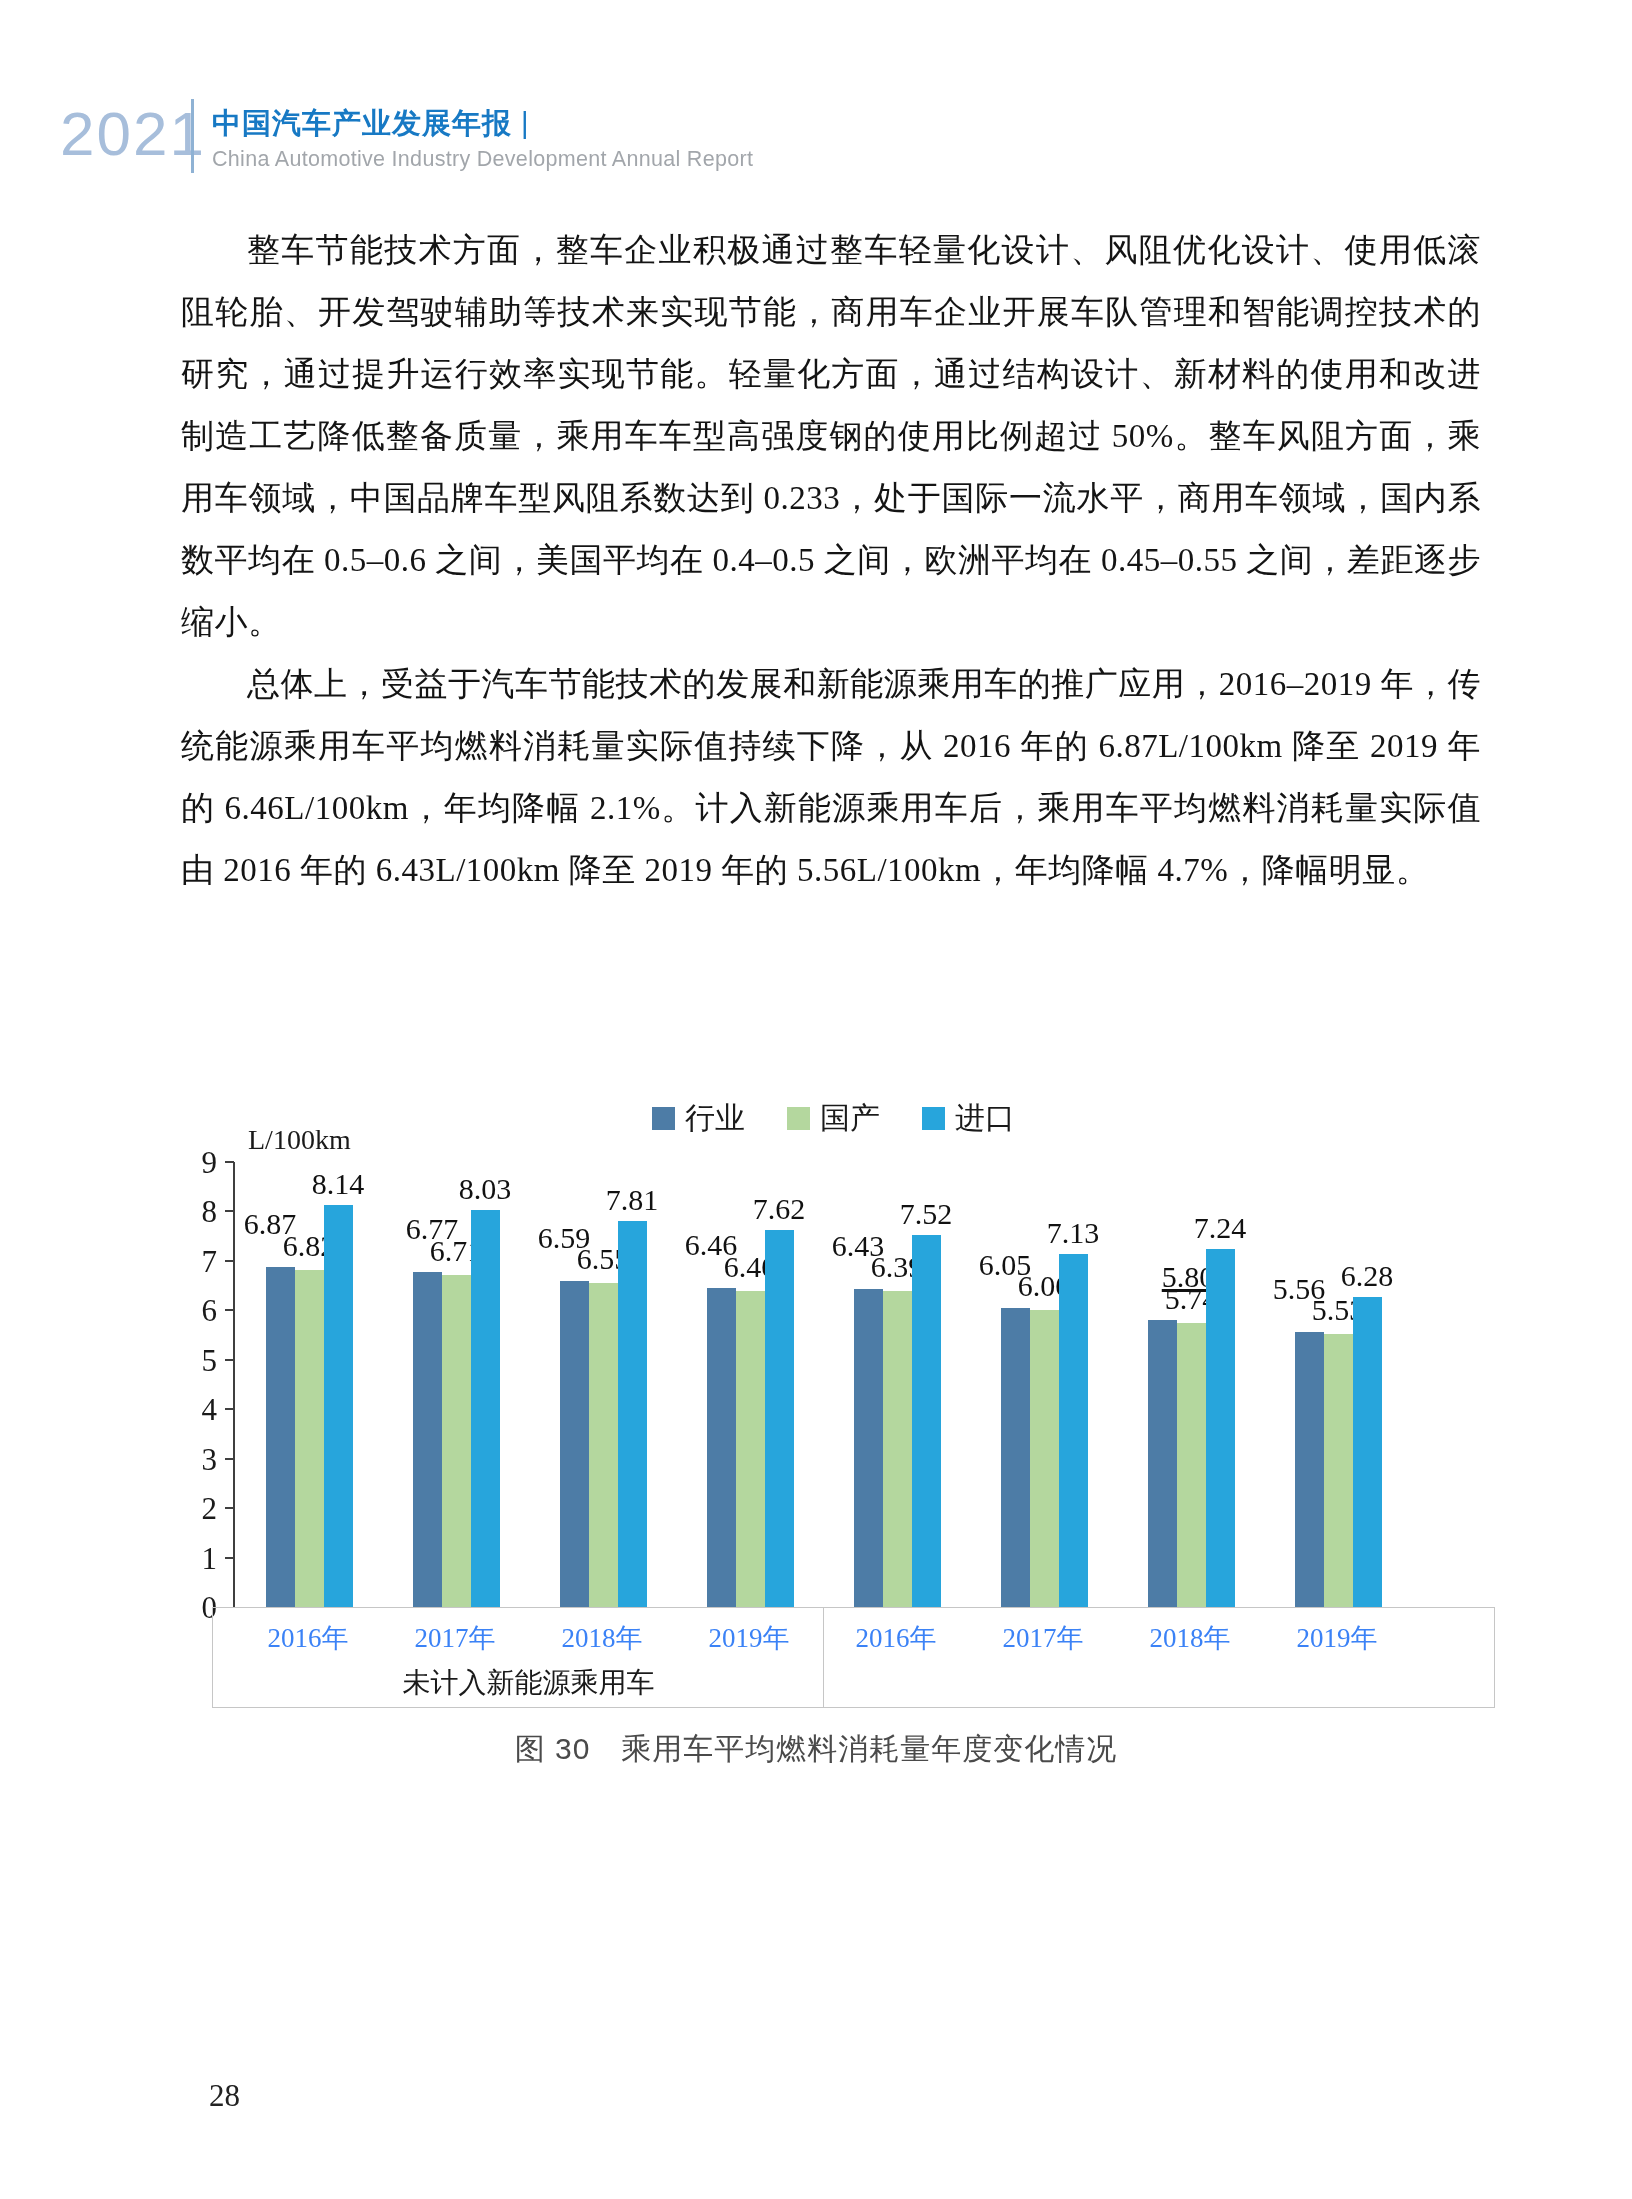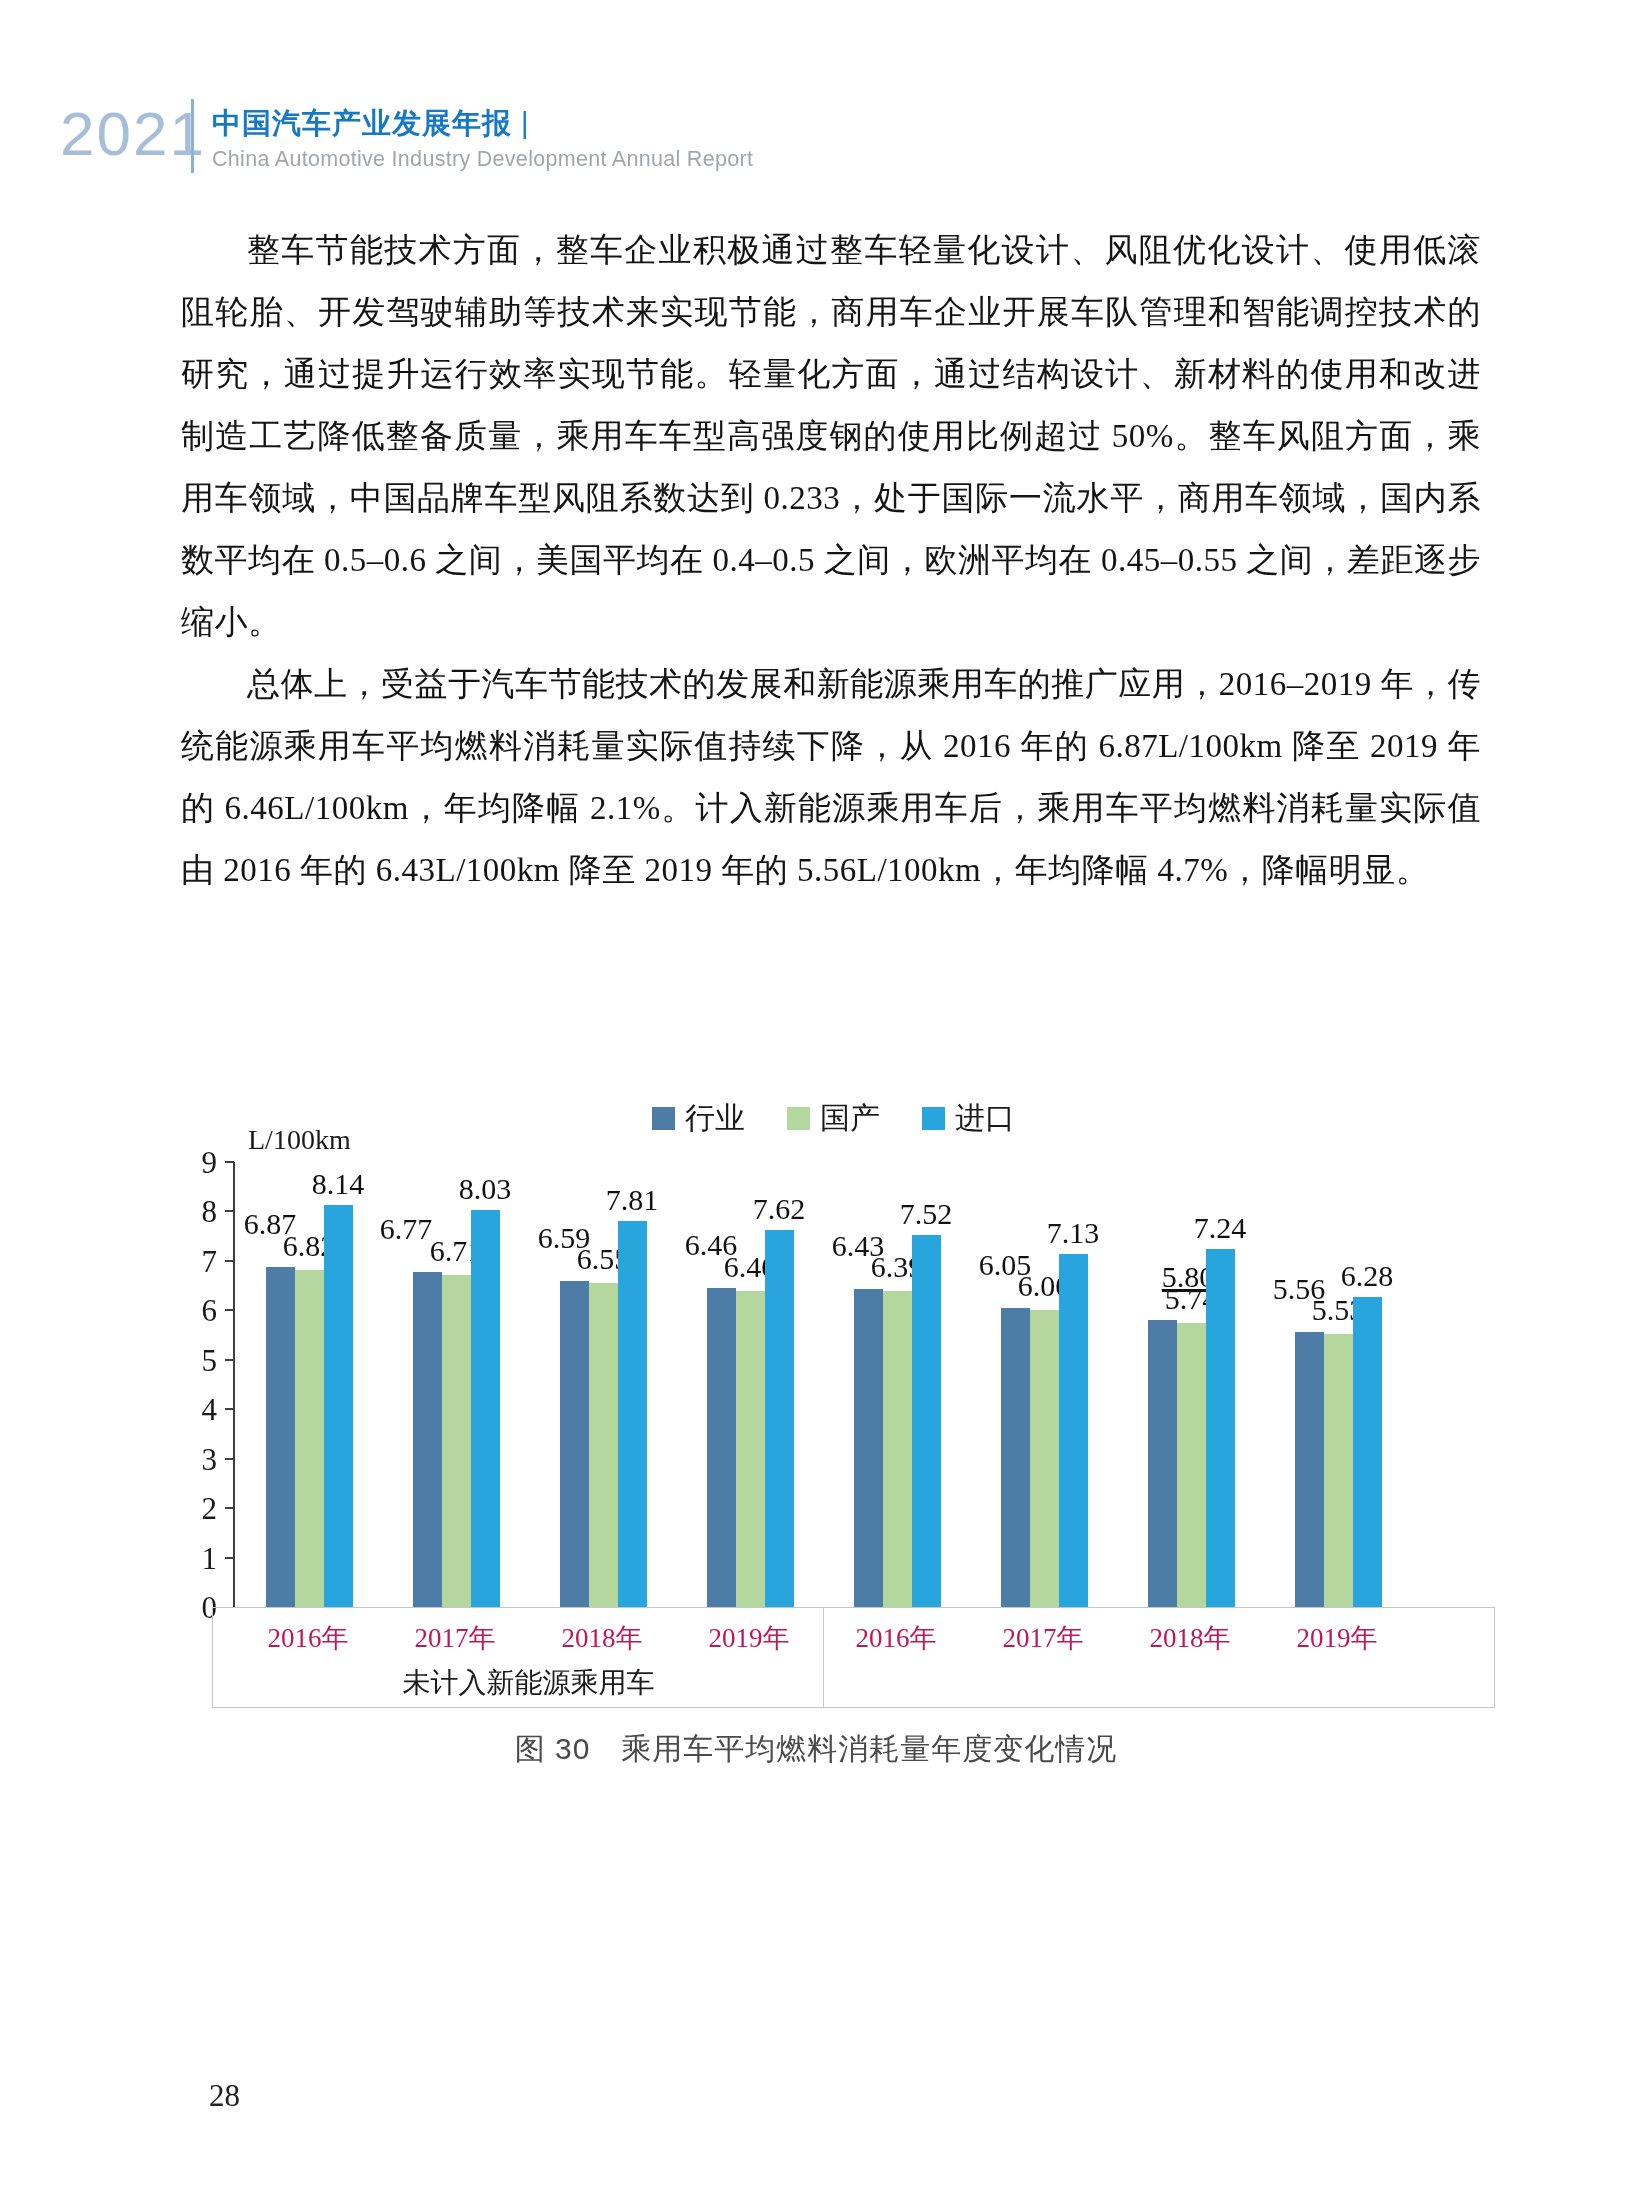--- a/index.html
+++ b/index.html
@@ -32,21 +32,21 @@
         border-left:2.5px solid #3f3f3f;}
   .ytick{position:absolute;left:-10px;width:9px;height:2px;background:#3f3f3f;}
   .ylab{position:absolute;left:-82px;width:64px;text-align:right;font-size:31px;color:#1a1a1a;}
   .bar{position:absolute;bottom:0;}
   .bar-label{position:absolute;width:86px;text-align:center;font-size:30px;color:#111;
              white-space:nowrap;}
 
   .xaxis-box{position:absolute;left:212px;top:1607px;width:1281px;height:99px;
              border:1px solid #c6c6c6;}
   .xaxis-divider{position:absolute;top:0;width:1px;height:100%;background:#c6c6c6;}
-  .year-label{position:absolute;top:12px;width:150px;text-align:center;font-size:27px;color:#be185d;}
+  .year-label{position:absolute;top:12px;width:150px;text-align:center;font-size:27px;color:#3b82f6;}
   .section-label{position:absolute;top:56px;width:440px;text-align:center;font-size:28px;color:#1a1a1a;}
 
   .caption{position:absolute;left:0;top:1729px;width:1632px;text-align:center;
            font-family:"Liberation Sans",sans-serif;font-size:30px;font-weight:400;color:#4a4a4a;
            letter-spacing:1px;}
   .pagenum{position:absolute;left:193px;top:2078px;font-size:31px;color:#222;margin-left:16px;}
 </style>
 </head>
 <body>
 
@@ -99,21 +99,21 @@
       <div class="ylab" style="bottom: 376.556px;">8</div>
       <div class="ytick" style="bottom: 444px;"></div>
       <div class="ylab" style="bottom: 426px;">9</div>
       <div class="bar" style="left: 30.5px; width: 29px; height: 339.683px; background: rgb(77, 124, 166);"></div>
       <div class="bar-label" style="left: -8px; bottom: 365.683px;">6.87</div>
       <div class="bar" style="left: 59.5px; width: 29px; height: 337.211px; background: rgb(180, 215, 158);"></div>
       <div class="bar-label" style="left: 31px; bottom: 344.211px;">6.82</div>
       <div class="bar" style="left: 88.5px; width: 29px; height: 402.478px; background: rgb(39, 165, 220);"></div>
       <div class="bar-label" style="left: 60px; bottom: 406.478px;">8.14</div>
       <div class="bar" style="left: 177.5px; width: 29px; height: 334.739px; background: rgb(77, 124, 166);"></div>
-      <div class="bar-label" style="left: 128px; bottom: 360.739px;">6.77</div>
+      <div class="bar-label" style="left: 154px; bottom: 360.739px;">6.77</div>
       <div class="bar" style="left: 206.5px; width: 29px; height: 331.772px; background: rgb(180, 215, 158);"></div>
       <div class="bar-label" style="left: 178px; bottom: 338.772px;">6.71</div>
       <div class="bar" style="left: 235.5px; width: 29px; height: 397.039px; background: rgb(39, 165, 220);"></div>
       <div class="bar-label" style="left: 207px; bottom: 401.039px;">8.03</div>
       <div class="bar" style="left: 324.5px; width: 29px; height: 325.839px; background: rgb(77, 124, 166);"></div>
       <div class="bar-label" style="left: 286px; bottom: 351.839px;">6.59</div>
       <div class="bar" style="left: 353.5px; width: 29px; height: 323.861px; background: rgb(180, 215, 158);"></div>
       <div class="bar-label" style="left: 325px; bottom: 330.861px;">6.55</div>
       <div class="bar" style="left: 382.5px; width: 29px; height: 386.161px; background: rgb(39, 165, 220);"></div>
       <div class="bar-label" style="left: 354px; bottom: 390.161px;">7.81</div>

